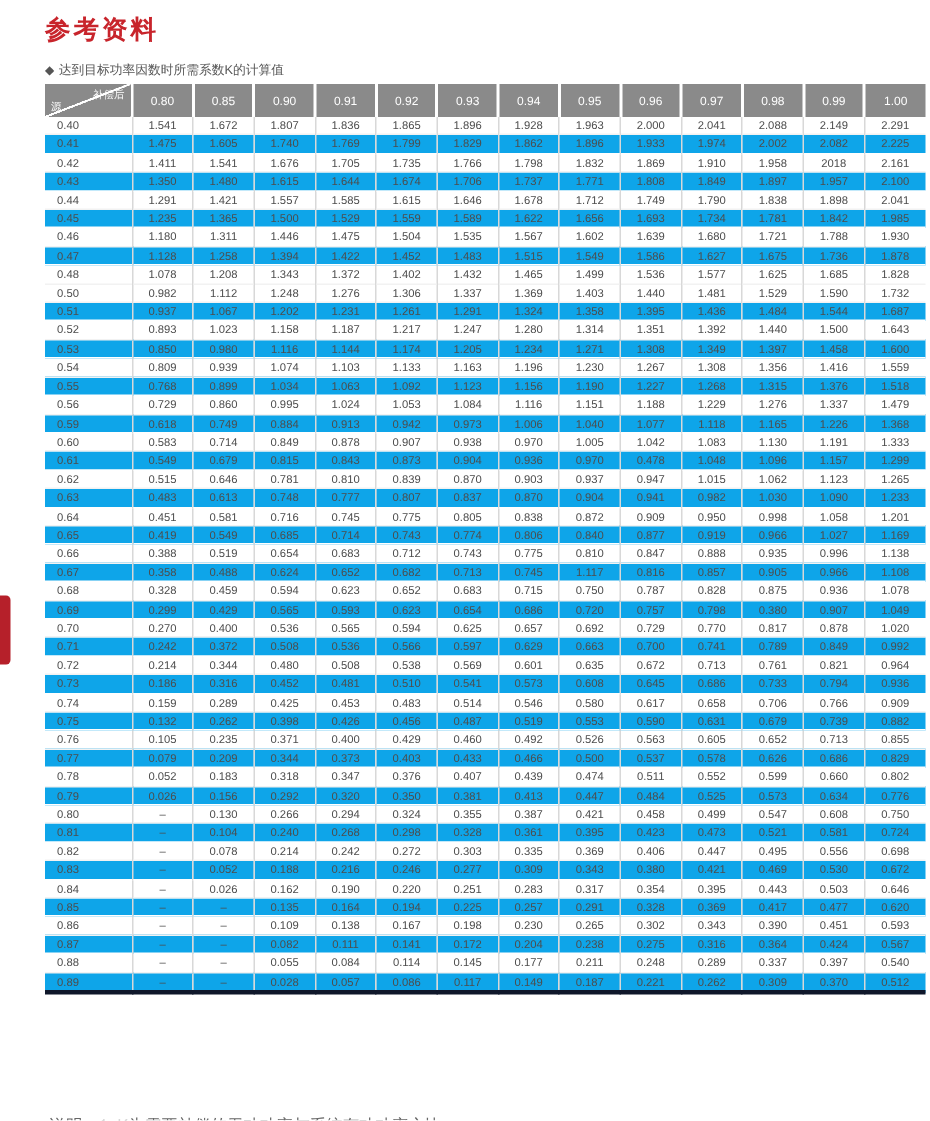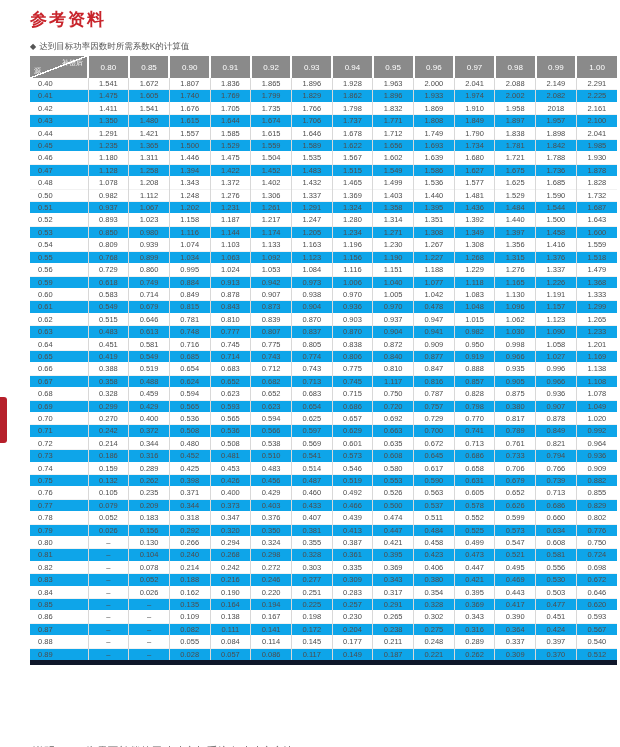--- a/index.html
+++ b/index.html
@@ -26,21 +26,21 @@
     background-color:#8a8a8a;}
   #ktable th.corner .tr-label{position:absolute;top:2px;right:4px;font-size:7px;}
   #ktable th.corner .bl-label{position:absolute;bottom:2px;left:4px;font-size:7px;}
 
   #ktable td{font-size:7.5px;color:#4d4d4d;text-align:center;height:11.4px;
              padding:0;border-right:1px solid #d8d8d8;line-height:11.4px;}
   #ktable td:last-child{border-right:none;}
   #ktable td.rowhead{text-align:left;padding-left:8px;color:#4d4d4d;}
   #ktable tbody tr{border-bottom:1px solid #f2f2f2;}
   #ktable tbody tr.pink{background:#0ea5e9;border-bottom:1px solid #ffffff;}
-  #ktable tbody tr:last-child{border-bottom:5px solid #0f172a;padding-left:16px;}
+  #ktable tbody tr:last-child{border-bottom:3px solid #0f172a;padding-left:16px;}
 
   #notes{position:absolute;left:33px;top:744px;font-size:11px;color:#666;line-height:14px;text-decoration:underline;}
   #notes .row{display:flex;}
   #notes .prefix{white-space:nowrap;}
   #notes .item{white-space:nowrap;}
   #notes .indent{margin-left:26px;}
 </style>
 </head>
 <body>
 

